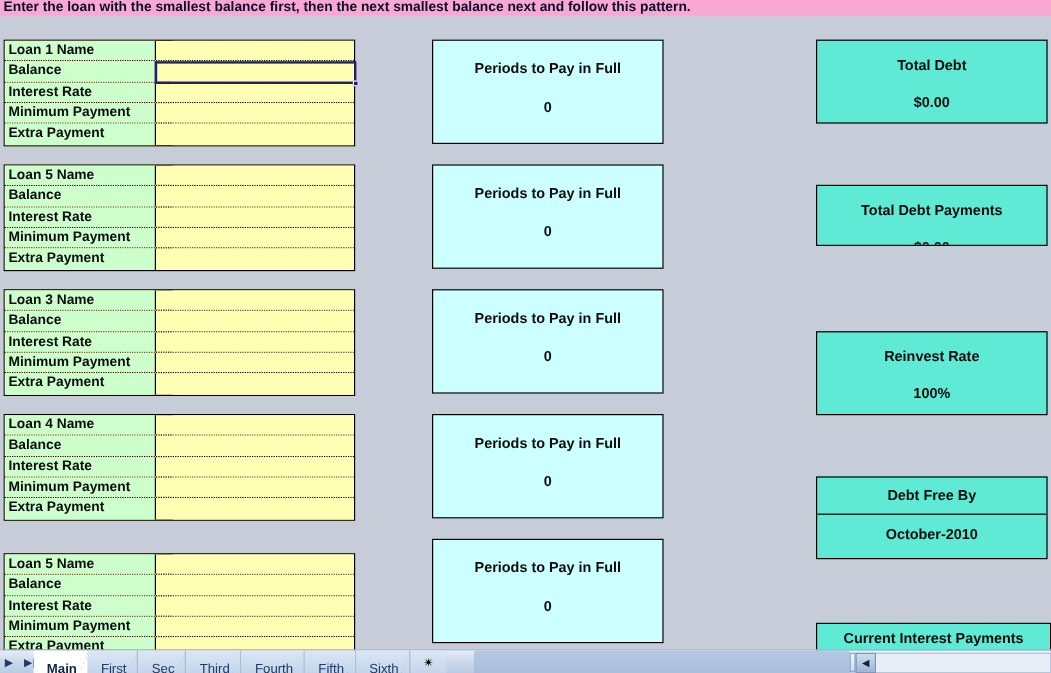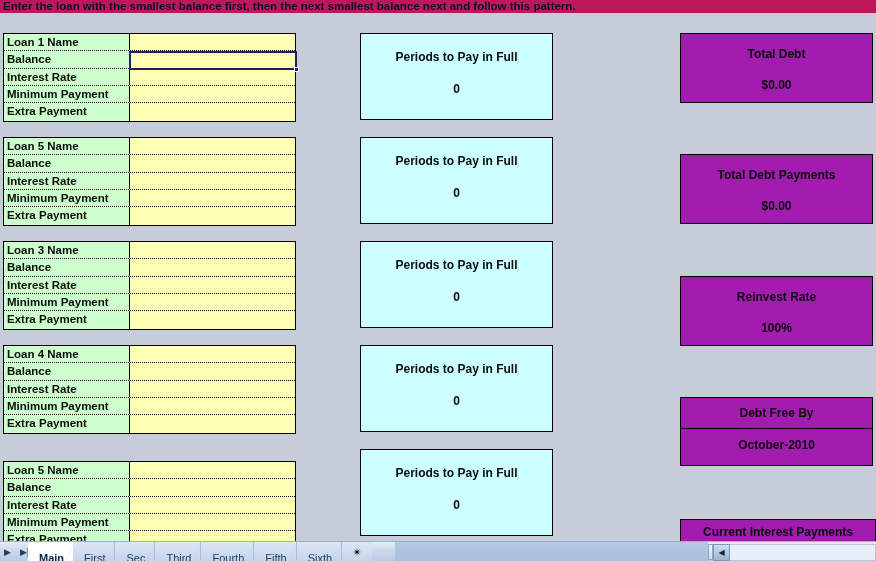--- a/index.html
+++ b/index.html
@@ -38,21 +38,21 @@
     position: absolute; top: 0; bottom: 0; width: 1px; background: #c6ccd8;
   }
 
   
   #header-row {
     position: absolute;
     left: 0; top: 0;
     width: 876px;
     height: 14px;
     border-bottom: 1px solid #c6ccd8;
-    background: #be185d;
+    background: #f9a8d4;
     overflow: hidden;
   }
   #header-row .txt {
     position: absolute;
     left: 3px; top: -1px;
     font-size: 11.5px;
     font-weight: bold;
     color: #0d0d2b;
     white-space: nowrap;
     line-height: 15px;
@@ -129,21 +129,21 @@
     color: #0b0b0b;
     margin-top: 18px;
     line-height: 14px;
   }
 
   
   .sum-box {
     position: absolute;
     left: 680px;
     width: 193px;
-    background: #a21caf;
+    background: #5eead4;
     border: 1px solid #000000;
     text-align: center;
     overflow: hidden;
   }
   .sum-title {
     font-size: 12px;
     font-weight: bold;
     color: #0b0b0b;
     line-height: 14px;
   }
@@ -409,21 +409,21 @@
   <div class="periods-box" style="top:449px; height:87px;">
     <div class="periods-title">Periods to Pay in Full</div>
     <div class="periods-value">0</div>
   </div>
 
   <div class="sum-box" style="top:33px; height:70px;">
     <div class="sum-title" style="margin-top:13px;">Total Debt</div>
     <div class="sum-value" style="margin-top:17px;">$0.00</div>
   </div>
 
-  <div class="sum-box" style="top:154px; height:70px;">
+  <div class="sum-box" style="top:154px; height:51px;">
     <div class="sum-title" style="margin-top:13px;">Total Debt Payments</div>
     <div class="sum-value" style="margin-top:17px;">$0.00</div>
   </div>
 
   <div class="sum-box" style="top:276px; height:70px;">
     <div class="sum-title" style="margin-top:13px;">Reinvest Rate</div>
     <div class="sum-value" style="margin-top:17px;">100%</div>
   </div>
 
   <div class="sum-box two-cell" style="top:397px; height:69px;">

